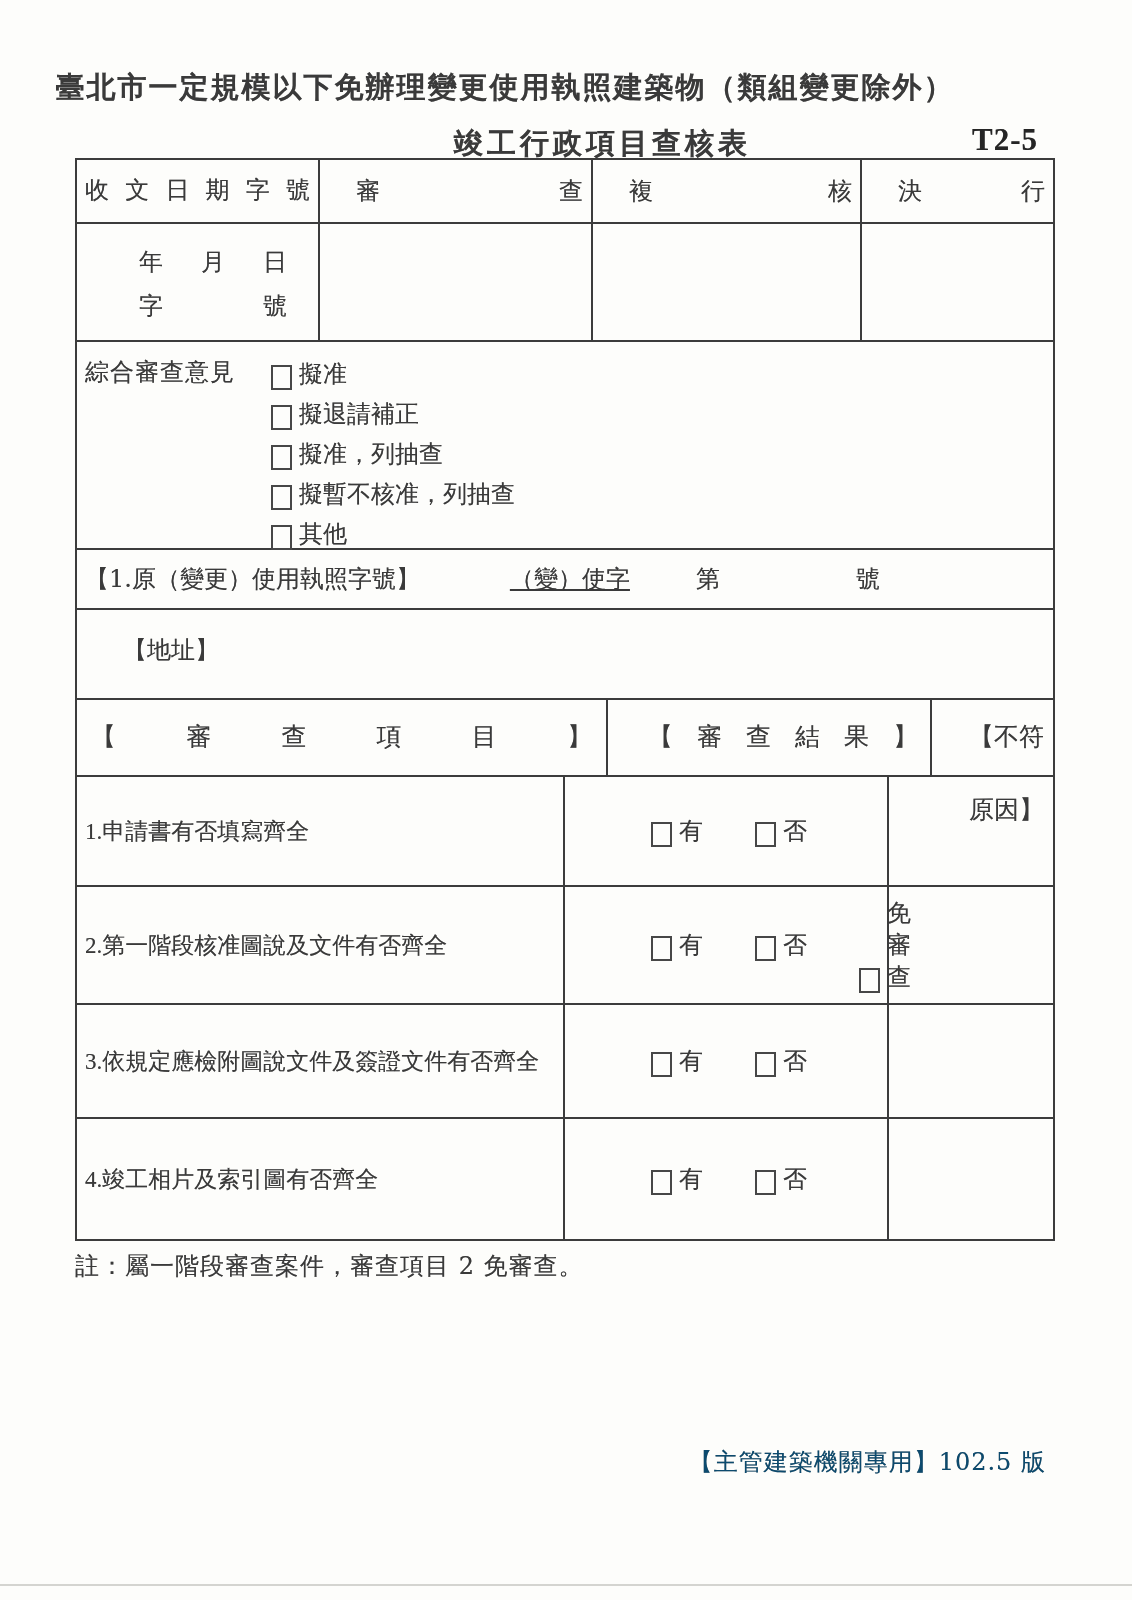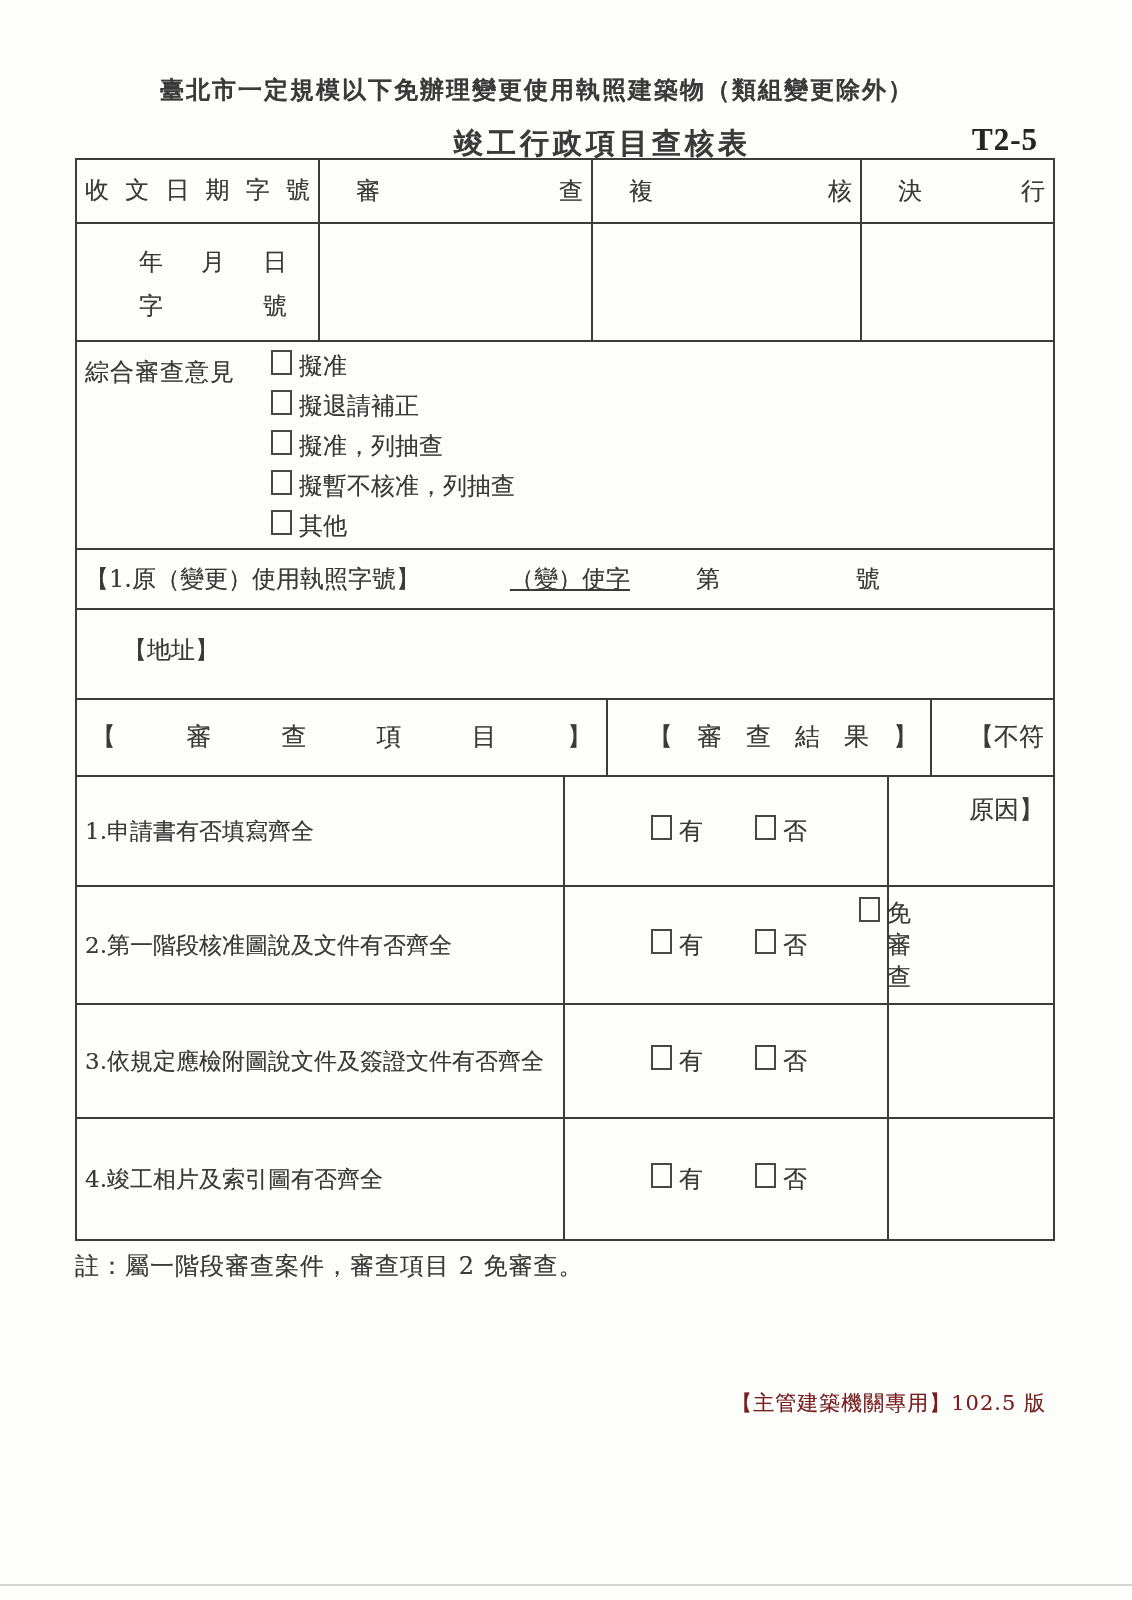--- a/index.html
+++ b/index.html
@@ -11,22 +11,22 @@
   html,body{ background:#fff; }
   .page{
     position:relative; width:1132px; height:1600px;
     background:var(--paper);
     font-family:"DejaVu Serif","Liberation Serif",serif;
     color:var(--ink);
     overflow:hidden;
     text-shadow:0 0 .5px rgba(60,60,60,.55);
   }
   .title1{
-    position:absolute; top:74px; left:0; width:1010px;
-    text-align:center; font-size:24px; font-weight:600; letter-spacing:2px;margin-left:32px;
+    position:absolute; top:68px; left:0; width:1010px;
+    text-align:center; font-size:29px; font-weight:600; letter-spacing:2px;
   }
   .title2{
     position:absolute; top:124px; left:75px; width:1055px;
     text-align:center; font-size:29px; font-weight:600; letter-spacing:4px;
   }
   .form-code{
     position:absolute; top:122px; right:94px;
     font-size:31px; font-weight:bold; letter-spacing:1px; color:#252525;
     font-family:"Liberation Serif","DejaVu Serif",serif;
   }
@@ -44,43 +44,43 @@
   .jc{ text-align:justify; text-align-last:justify; font-size:24px; line-height:60px; padding:0 8px; }
   .pair{ display:flex; justify-content:space-between; align-items:center; font-size:24px; padding:0 8px; }
   
   .rowB{ height:118px; }
   .rowB .c1{ width:243px; padding:16px 31px 0 62px; }
   .rowB .c2{ width:245px; } .rowB .c3{ width:241px; } .rowB .c4{ flex:1; }
   .dateline{ text-align:justify; text-align-last:justify; font-size:24px; height:44px; line-height:44px; }
   
   .rowC{ height:208px; display:flex; padding:8px 0 0 8px; border-bottom:2px solid var(--bd); }
   .opinion-label{ width:158px; font-size:24px; letter-spacing:1px; padding-top:6px; }
-  .opt{ display:flex; align-items:flex-start; font-size:24px;padding-left:28px; }
+  .opt{ display:flex; align-items:flex-end; font-size:24px;padding-left:28px; }
   .opinion-options .opt{ height:40px; }
   .cb{
     display:inline-block; width:21px; height:25px;
     border:2px solid #474747; margin-right:7px; background:transparent; flex:0 0 auto;
   }
   
   .rowD{ height:60px; display:flex; align-items:center; padding-left:8px; font-size:24px; }
   .rowD .p1{ margin-left:62px;text-decoration:underline; } .rowD .p2{ margin-left:38px; } .rowD .p3{ margin-left:108px; }
   .rowE{ height:90px; padding:10px 0 0 8px; font-size:24px; }
   .rowE .sub{ margin:14px 0 0 38px; }
   
   .rowF{ height:77px; }
   .rowF .c1{ width:531px; } .rowF .c2{ width:296px; } .rowF .c3{ flex:1; }
   .rowF .jch{ text-align:justify; text-align-last:justify; font-size:25px; line-height:73px; display:block; }
   .rowF .c1{ padding:0 14px; } .rowF .c2{ padding:0 12px; } .rowF .c3{ padding:0 9px; }
   
   .h110{ height:110px; } .h118{ height:118px; } .h114{ height:114px; } .h120{ height:120px; }
-  .item-cell{ width:488px; display:flex; align-items:center; padding:0 10px 0 8px; font-size:23px; }
+  .item-cell{ width:488px; display:flex; align-items:center; padding:0 10px 0 8px; font-size:23px;font-family:Liberation Serif, serif; }
   .result-cell{ width:296px; display:flex; align-items:center; padding-left:30px; gap:24px; font-size:24px; }
   .reason-cell{ flex:1; }
   .note{ position:absolute; top:1250px; left:75px; font-size:24px; letter-spacing:1px; }
-  .footer{ position:absolute; top:1389px; right:86px; font-size:21px; letter-spacing:1px; color:#7f1d1d; }
+  .footer{ position:absolute; top:1446px; right:86px; font-size:24px; letter-spacing:1px; color:#0c4a6e; }
   .scan-line{ position:absolute; top:1584px; left:0; width:1132px; height:2px; background:#c9c9c6; opacity:.8; }
 </style>
 </head>
 <body>
 
 <div class="page">
 
   <div class="title1">臺北市一定規模以下免辦理變更使用執照建築物（類組變更除外）</div>
   <div class="title2">竣工行政項目查核表</div>
   <div class="form-code">T2-5</div>

